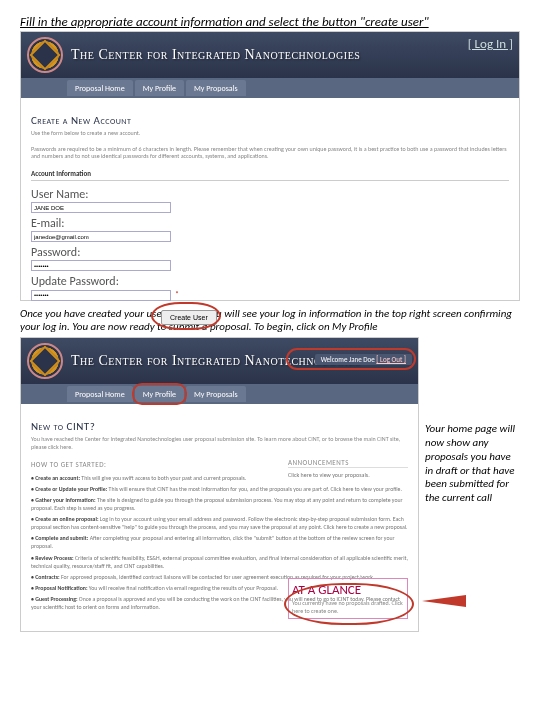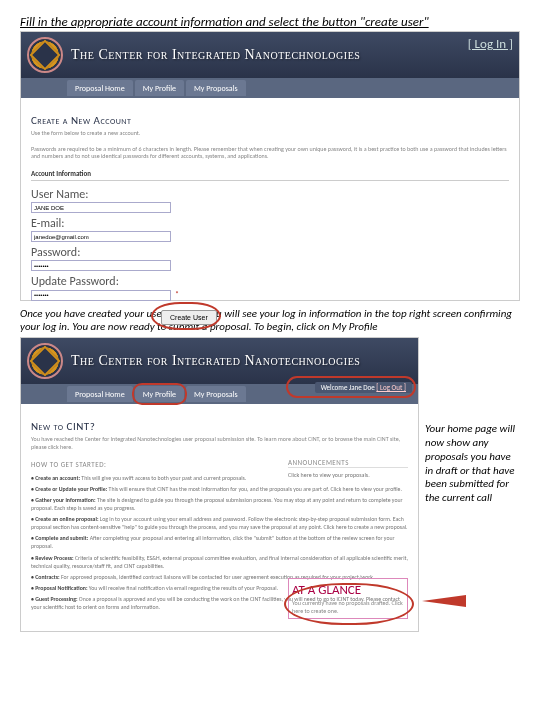--- a/index.html
+++ b/index.html
@@ -25,21 +25,21 @@
 .blurb{font-size:6px;color:#888;line-height:1.3;margin-bottom:8px}
 .sect-h{font-size:7px;font-weight:bold;color:#333;border-bottom:1px solid #ccc;padding-bottom:2px;margin-bottom:6px}
 .frow{margin-bottom:3px}
 .frow label{display:block;font-size:12px;color:#555;margin-bottom:1px}
 .frow input{width:140px;height:11px;border:1px solid #aac;font-size:6px;padding:0 2px}
 .req{color:#c0392b;font-size:8px;margin-left:4px}
 .btn-create{margin-top:6px;margin-left:130px;position:relative;display:inline-block}
 .btn-create button{font-size:7px;padding:3px 8px;background:#eee;border:1px solid #999;border-radius:2px;cursor:pointer}
 .circ{position:absolute;border:2.5px solid #c0392b;border-radius:50%/60%;pointer-events:none}
 .c1{width:70px;height:28px;left:-10px;top:-8px}
-.welcome{position:absolute;right:6px;top:44px;background:#4a5670;color:#fff;font-size:7px;padding:1px 6px;border-radius:2px}
+.welcome{position:absolute;right:6px;top:16px;background:#4a5670;color:#fff;font-size:7px;padding:1px 6px;border-radius:2px}
 .welcome .lo{color:#fcc;text-decoration:underline}
 .c2{width:130px;height:22px;right:-4px;top:-6px;border-radius:12px}
 .instr-list{font-size:5.8px;color:#777;line-height:1.4}
 .instr-list .ih{font-size:7px;color:#888;letter-spacing:.5px;margin:4px 0}
 .instr-list .it{margin-bottom:3px}
 .instr-list .it b{color:#444}
 .abox{position:absolute;right:10px;top:120px;width:120px;font-size:6px;color:#777}
 .abox-h{font-size:7px;color:#888;letter-spacing:.5px;border-bottom:1px solid #ddd;margin-bottom:3px}
 .glance{position:absolute;right:10px;bottom:12px;width:120px;border:1px solid #d8b;padding:3px;font-size:6px;color:#888}
 .glance-h{color:#a04;font-size:13px;margin-bottom:2px}

